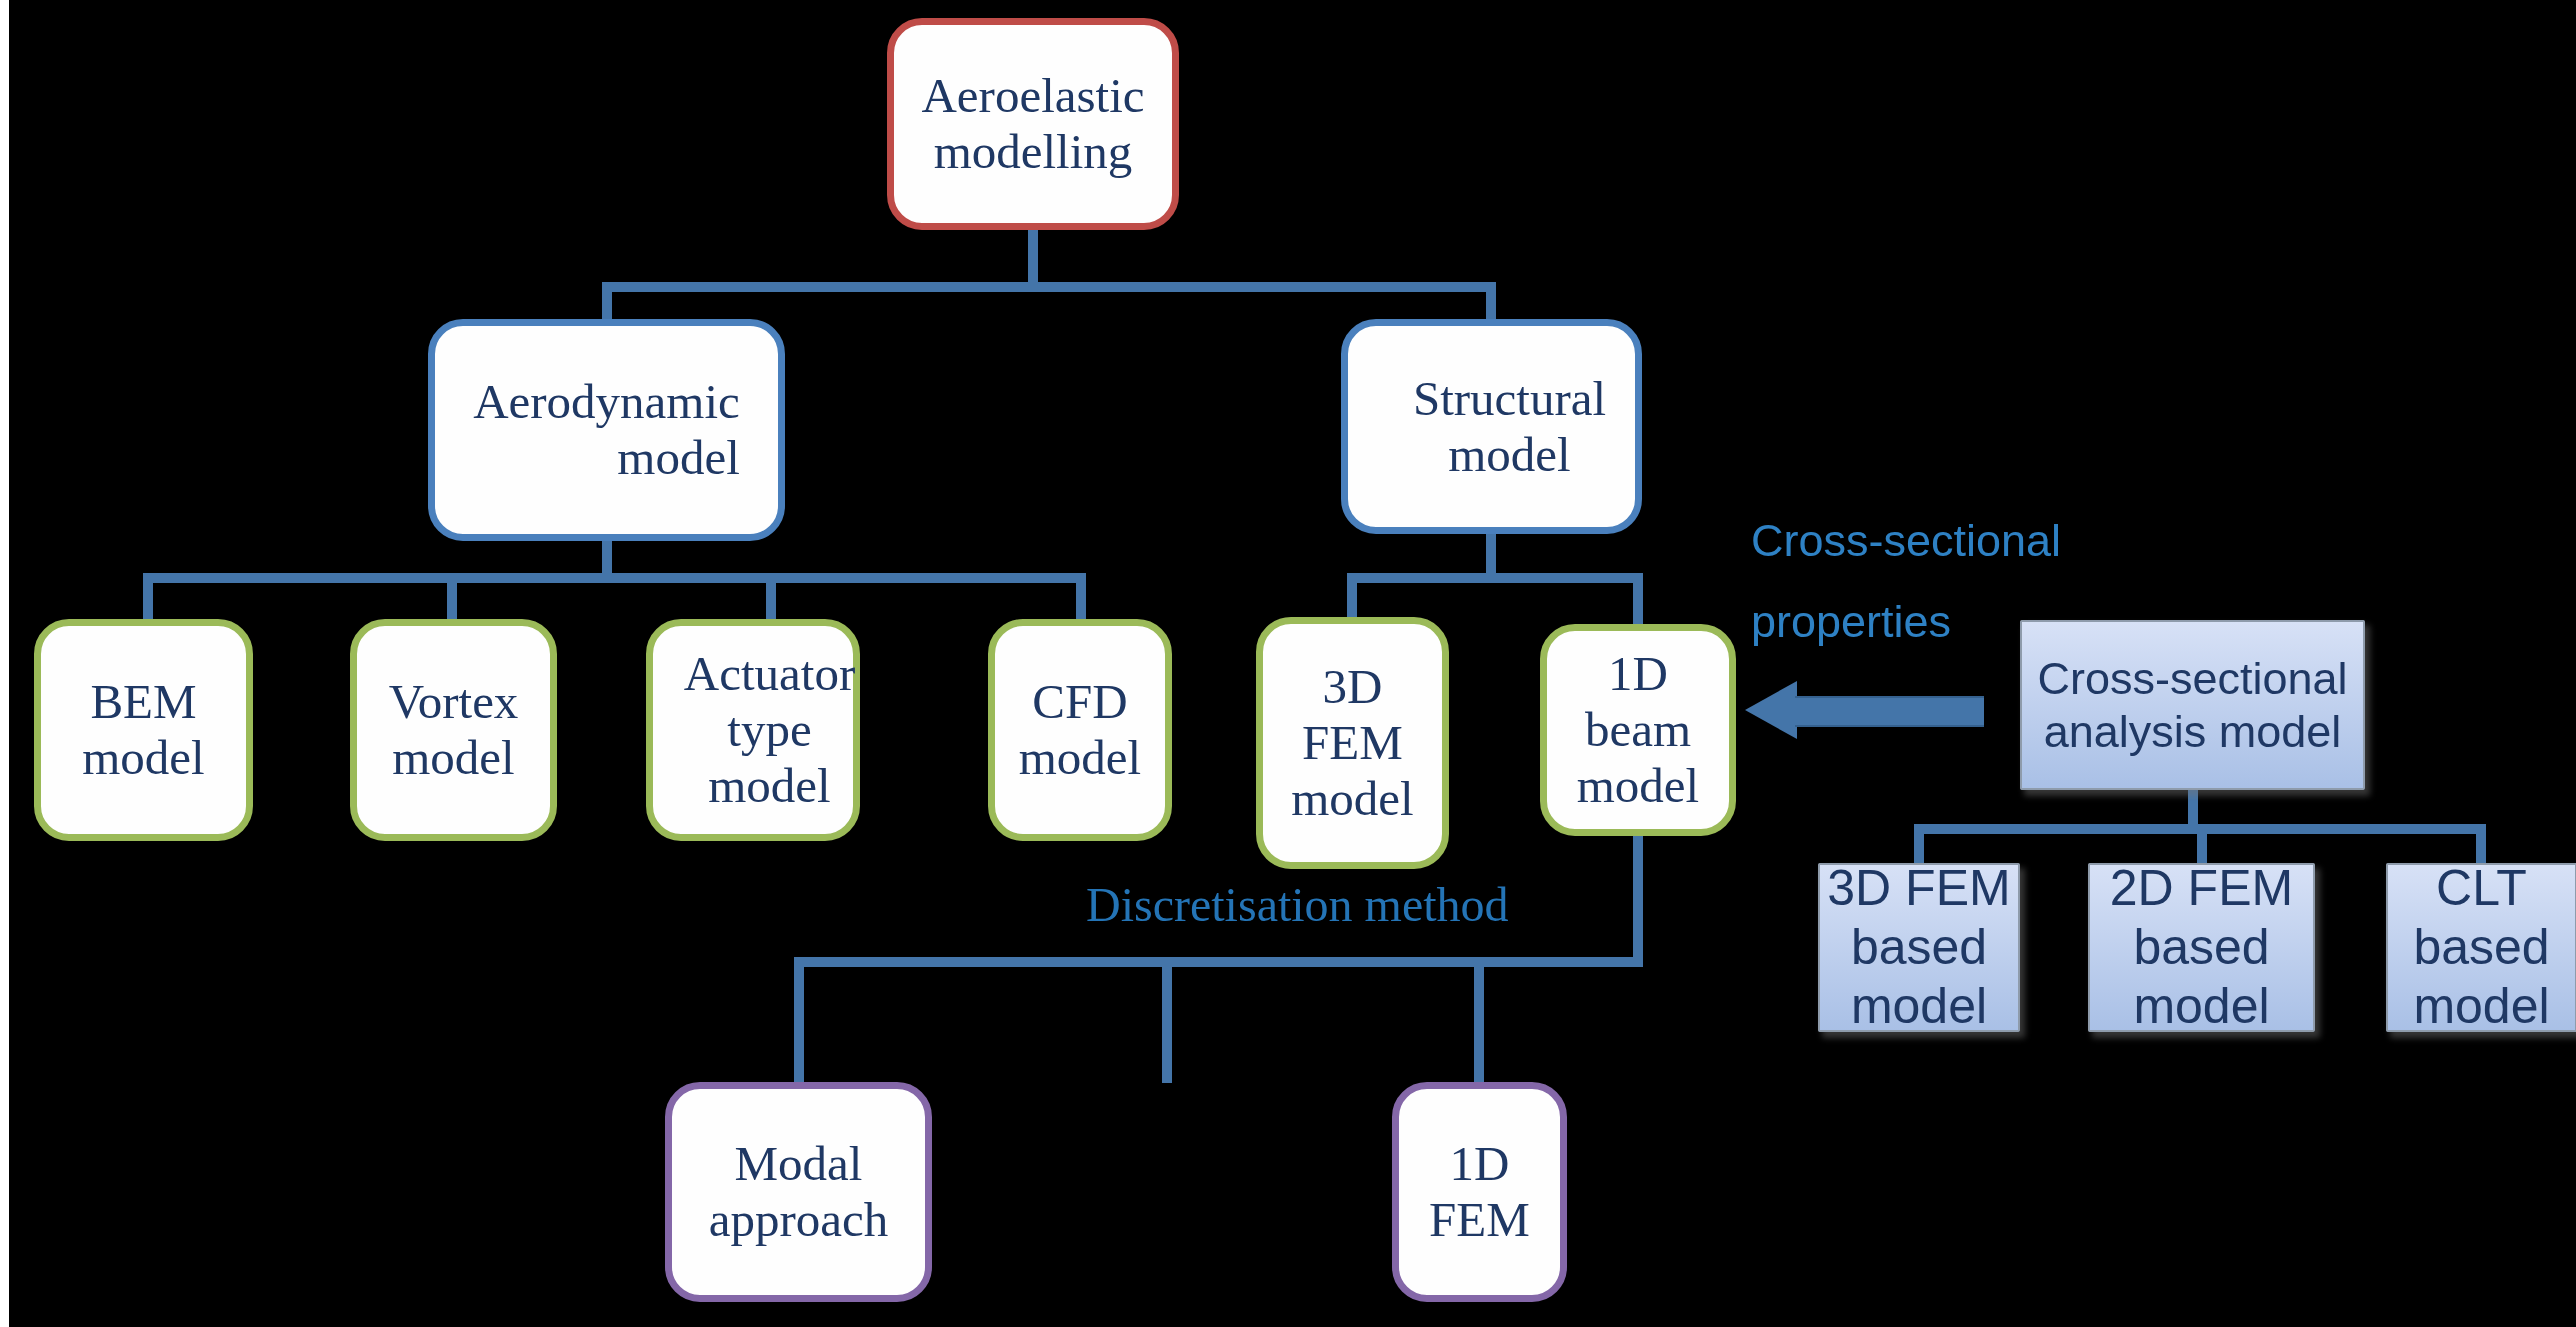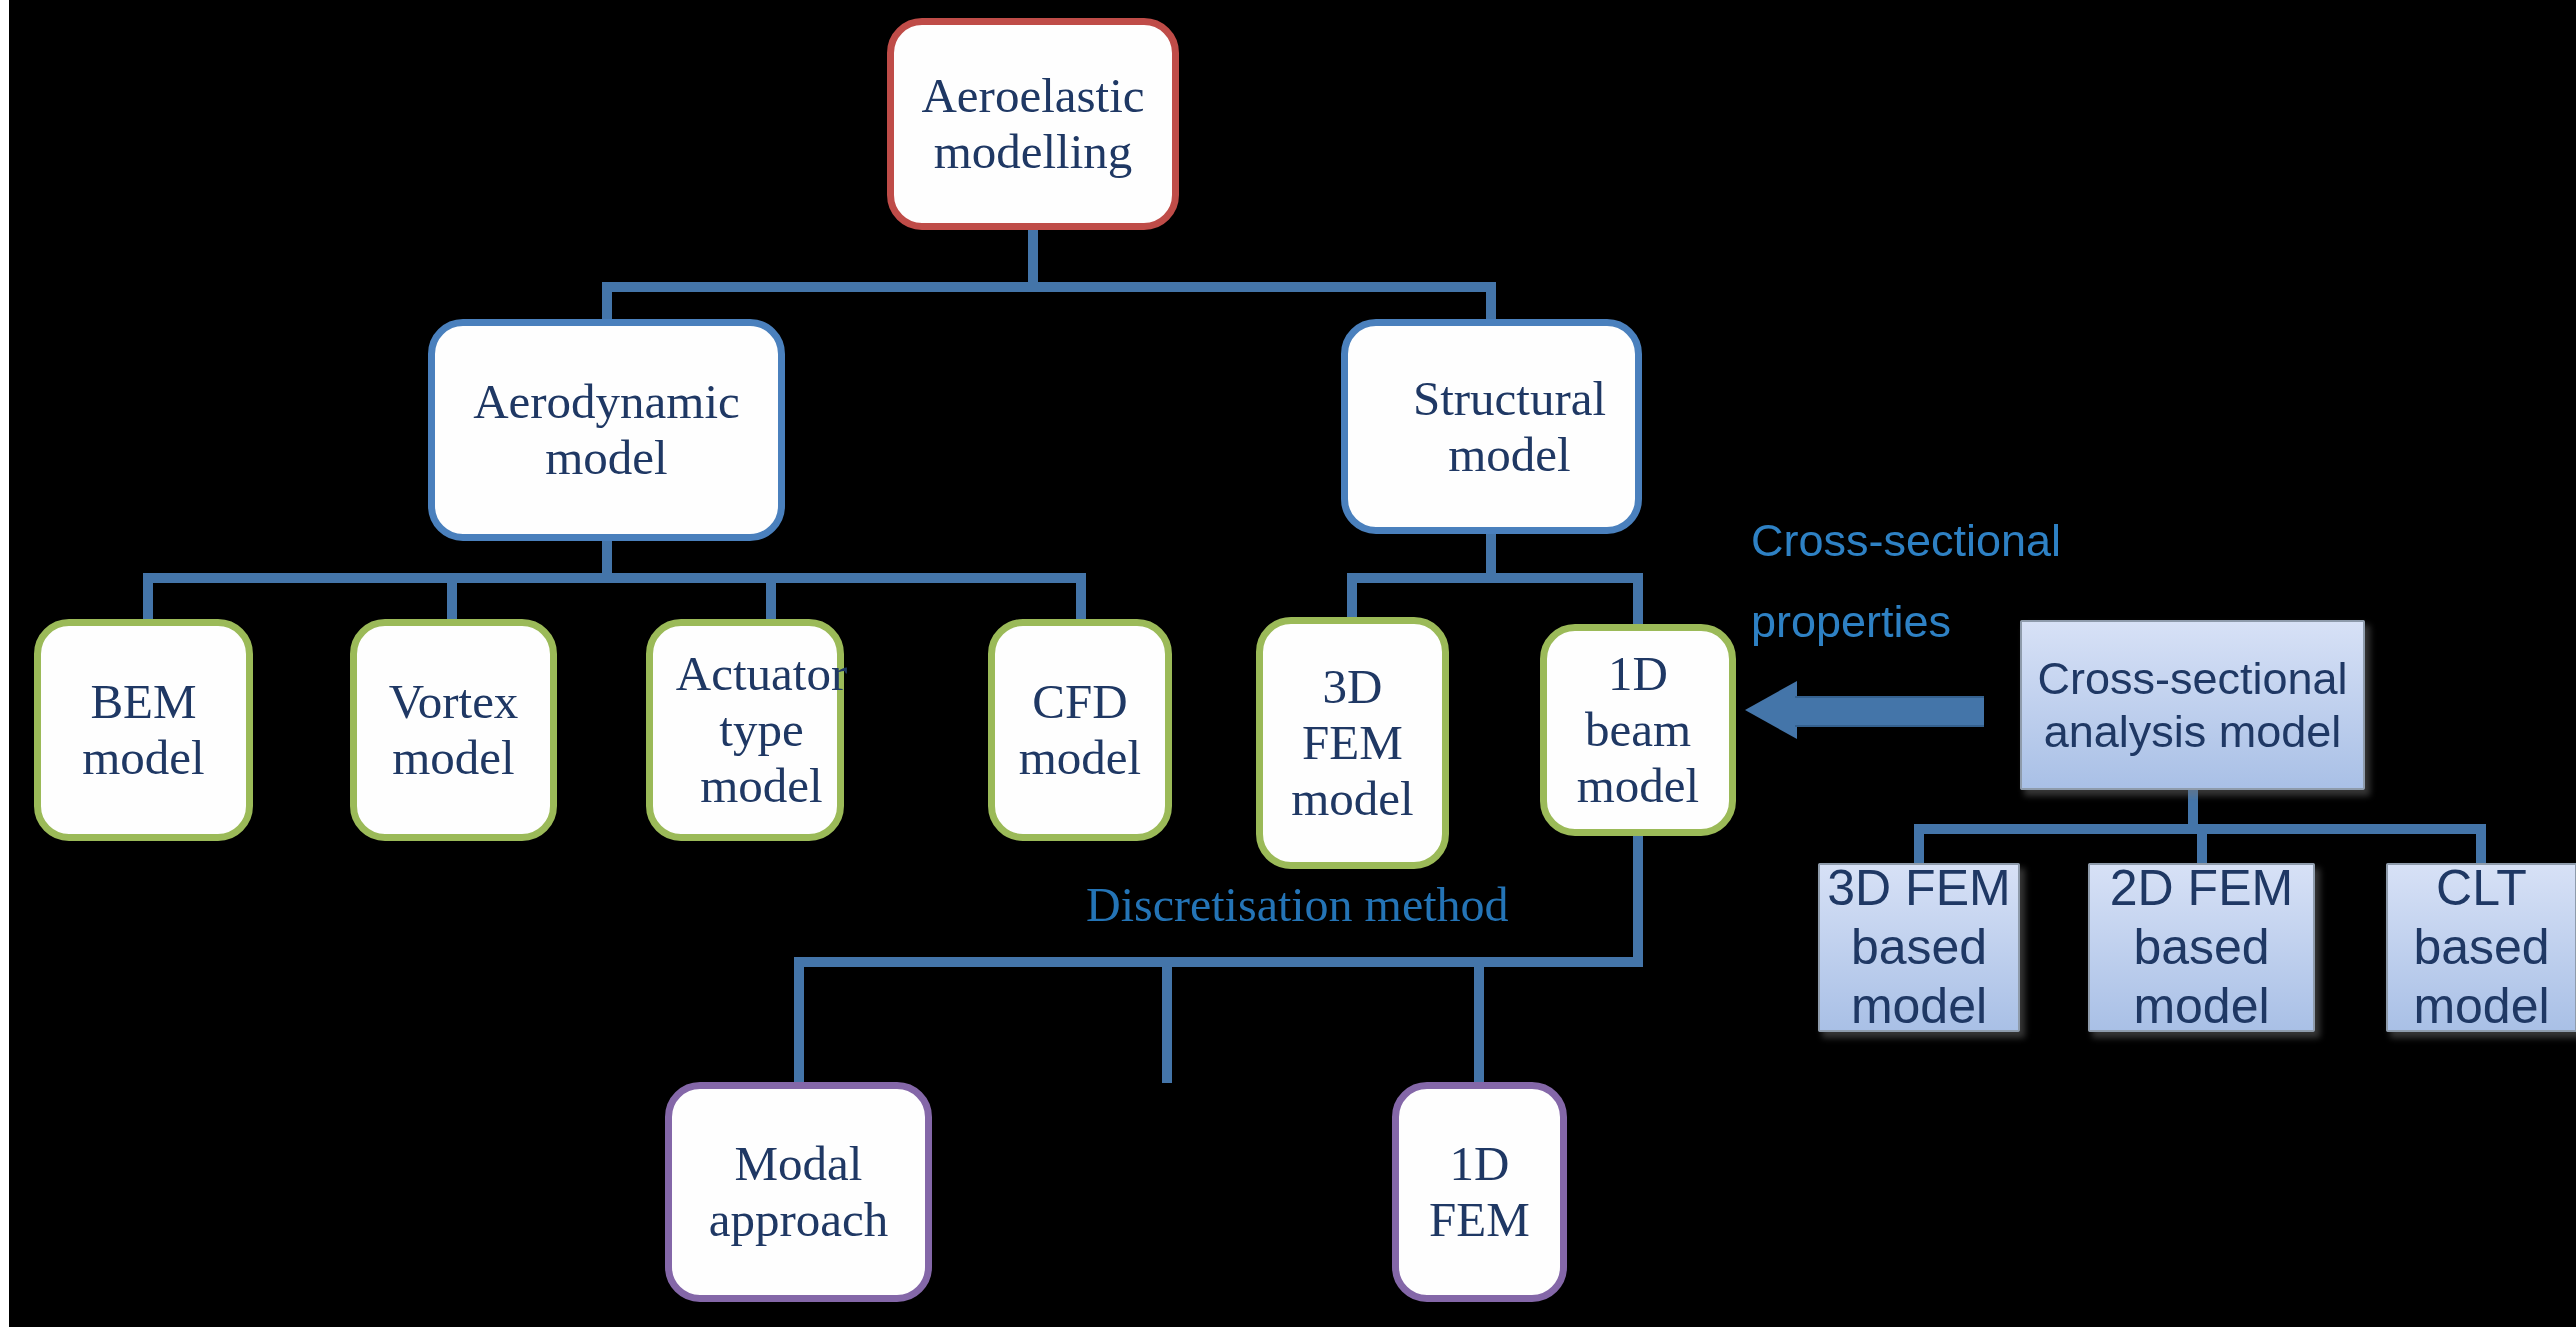--- a/index.html
+++ b/index.html
@@ -117,30 +117,30 @@
   <div class="seg" style="left:1905px; top:824px; width:9.6px; height:42px;"></div>
   <div class="seg" style="left:2188px; top:824px; width:9.6px; height:42px;"></div>
   <div class="seg" style="left:2467px; top:824px; width:9.6px; height:42px;"></div>
 
   <div class="arrow-head" style="left:1736px; top:681px;"></div>
   <div class="arrow-shaft" style="left:1786px; top:696px; width:189px; height:31px;"></div>
 
   <div class="node outline red" style="left:878px; top:18px;  width:292px; height:212px;">Aeroelastic
 modelling</div>
 
-  <div class="node outline blue" style="left:419px;  top:319px; width:357px; height:222px;">Aerodynamic
+  <div class="node outline blue" style="left:419px;  top:319px; width:357px; height:222px;text-align:right;">Aerodynamic
 model</div>
   <div class="node outline blue" style="left:1332px; top:319px; width:301px; height:215px;padding-left:36px;">Structural
 model</div>
 
   <div class="node outline green" style="left:25px;   top:619px; width:219px; height:222px;">BEM
 model</div>
   <div class="node outline green" style="left:341px;  top:619px; width:207px; height:222px;">Vortex
 model</div>
-  <div class="node outline green" style="left:637px; top:619px; width:198px; height:222px;padding-left:33px;">Actuator
+  <div class="node outline green" style="left:637px; top:619px; width:214px; height:222px;padding-left:33px;">Actuator
 type
 model</div>
   <div class="node outline green" style="left:979px; top:619px; width:184px; height:222px;">CFD
 model</div>
   <div class="node outline green" style="left:1247px; top:617px; width:193px; height:252px;">3D
 FEM
 model</div>
   <div class="node outline green" style="left:1531px; top:624px; width:196px; height:212px;">1D
 beam
 model</div>

